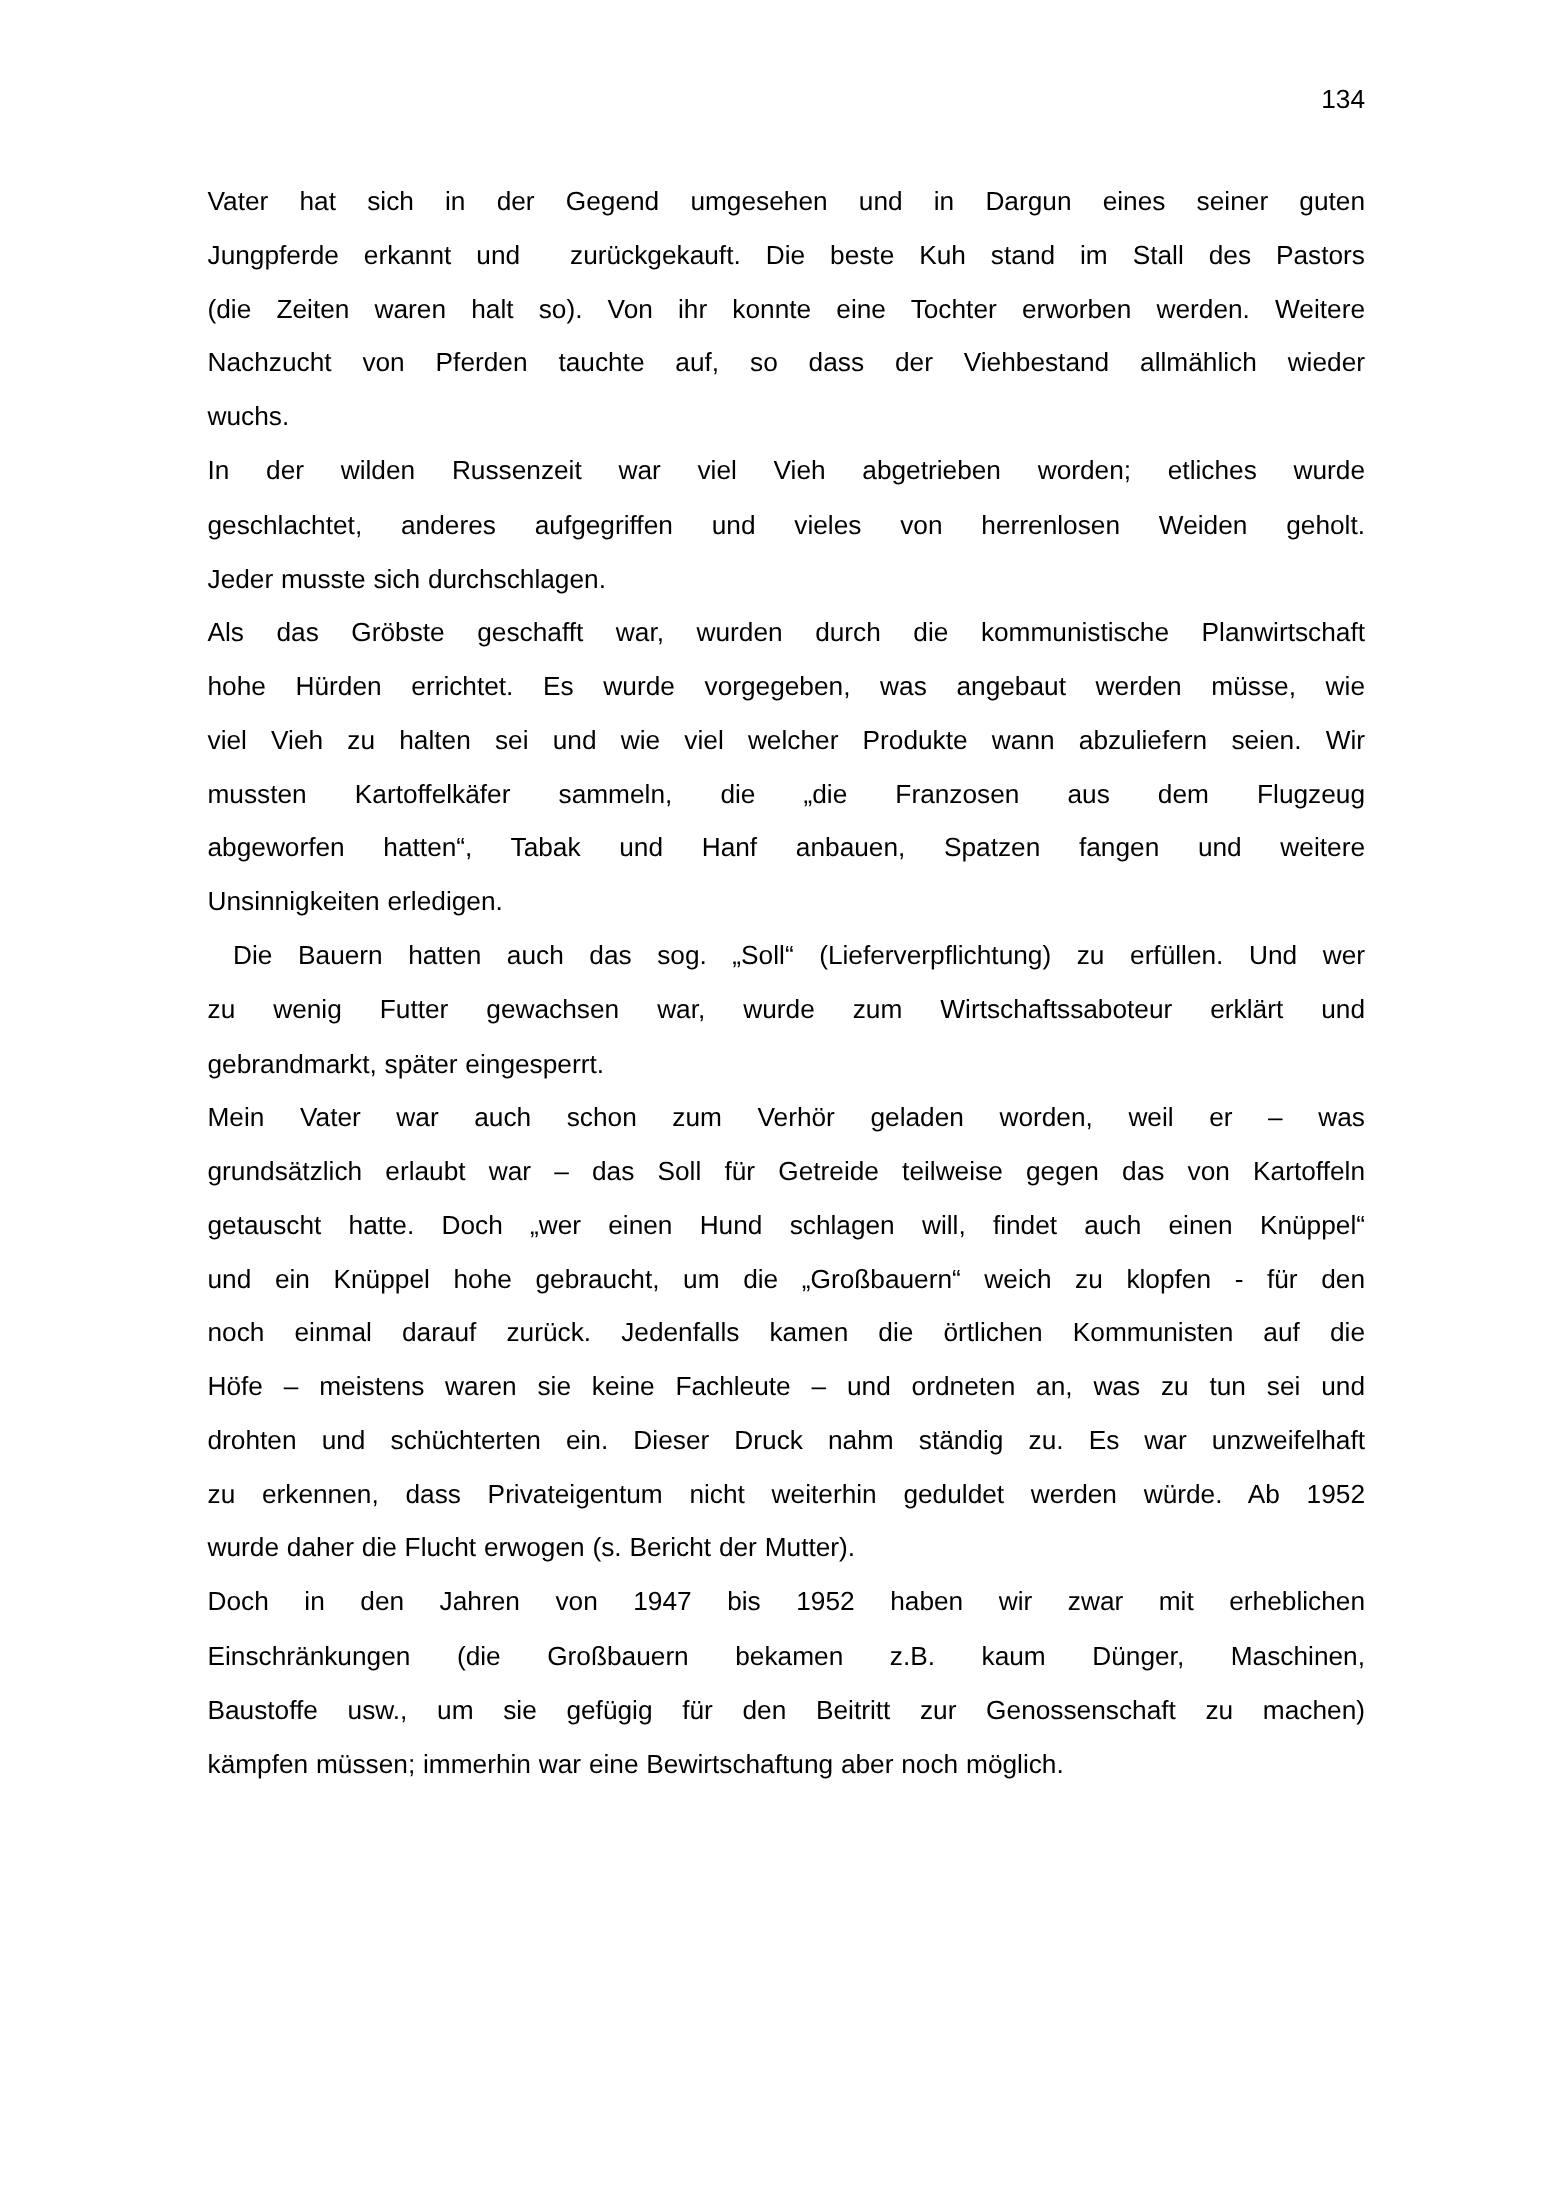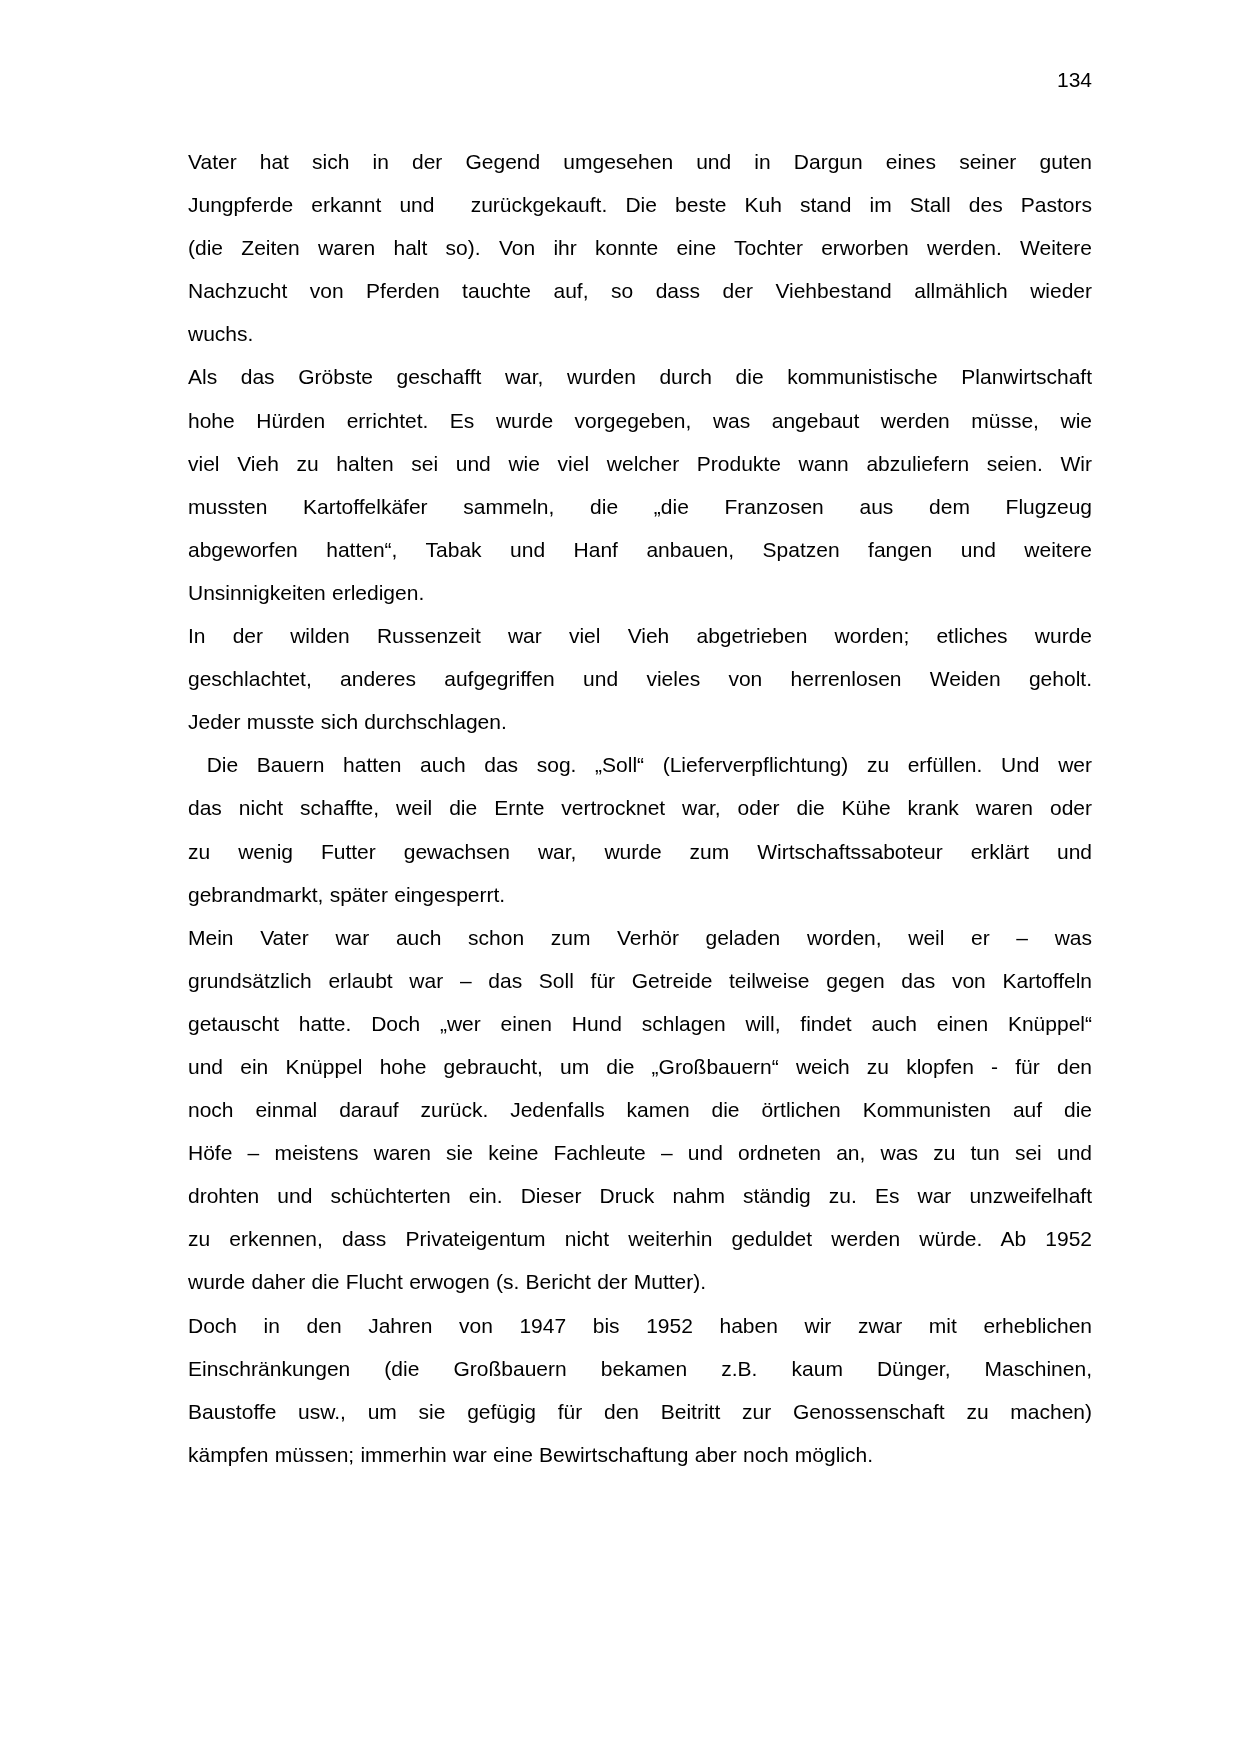--- a/index.html
+++ b/index.html
@@ -35,21 +35,20 @@
   }
   .para {
     margin: 0;
     padding: 0;
   }
   .ln {
     text-align: justify;
     text-align-last: justify;
     white-space: pre-wrap;
     word-spacing: 0.02em;
-    margin-left: 22px;
   }
   .ln.last {
     text-align: right;
     text-align-last: left;
   }
 </style>
 </head>
 <body>
 
 <div class="page">
@@ -60,37 +59,36 @@
 
     <div class="para">
       <div class="ln">Vater hat sich in der Gegend umgesehen und in Dargun eines seiner guten</div>
       <div class="ln">Jungpferde erkannt und  zurückgekauft. Die beste Kuh stand im Stall des Pastors</div>
       <div class="ln">(die Zeiten waren halt so). Von ihr konnte eine Tochter erworben werden. Weitere</div>
       <div class="ln">Nachzucht von Pferden tauchte auf, so dass der Viehbestand allmählich wieder</div>
       <div class="ln last">wuchs.</div>
     </div>
 
     <div class="para">
+      <div class="ln">In der wilden Russenzeit war viel Vieh abgetrieben worden; etliches wurde</div>
+      <div class="ln">geschlachtet, anderes aufgegriffen und vieles von herrenlosen Weiden geholt.</div>
+      <div class="ln last">Jeder musste sich durchschlagen.</div>
+    </div>
+
+    <div class="para">
       <div class="ln">Als das Gröbste geschafft war, wurden durch die kommunistische Planwirtschaft</div>
       <div class="ln">hohe Hürden errichtet. Es wurde vorgegeben, was angebaut werden müsse, wie</div>
       <div class="ln">viel Vieh zu halten sei und wie viel welcher Produkte wann abzuliefern seien. Wir</div>
       <div class="ln">mussten Kartoffelkäfer sammeln, die „die Franzosen aus dem Flugzeug</div>
       <div class="ln">abgeworfen hatten“, Tabak und Hanf anbauen, Spatzen fangen und weitere</div>
       <div class="ln last">Unsinnigkeiten erledigen.</div>
     </div>
 
     <div class="para">
-      <div class="ln">In der wilden Russenzeit war viel Vieh abgetrieben worden; etliches wurde</div>
-      <div class="ln">geschlachtet, anderes aufgegriffen und vieles von herrenlosen Weiden geholt.</div>
-      <div class="ln last">Jeder musste sich durchschlagen.</div>
-    </div>
-
-    <div class="para">
       <div class="ln"> Die Bauern hatten auch das sog. „Soll“ (Lieferverpflichtung) zu erfüllen. Und wer</div>
-      <div class="ln">das nicht schaffte, weil die Ernte vertrocknet war, oder die Kühe krank waren oder</div>
       <div class="ln">zu wenig Futter gewachsen war, wurde zum Wirtschaftssaboteur erklärt und</div>
       <div class="ln last">gebrandmarkt, später eingesperrt.</div>
     </div>
 
     <div class="para">
       <div class="ln">Mein Vater war auch schon zum Verhör geladen worden, weil er – was</div>
       <div class="ln">grundsätzlich erlaubt war – das Soll für Getreide teilweise gegen das von Kartoffeln</div>
       <div class="ln">getauscht hatte. Doch „wer einen Hund schlagen will, findet auch einen Knüppel“</div>
       <div class="ln">und ein Knüppel hohe gebraucht, um die „Großbauern“ weich zu klopfen - für den</div>
       <div class="ln">noch einmal darauf zurück. Jedenfalls kamen die örtlichen Kommunisten auf die</div>

